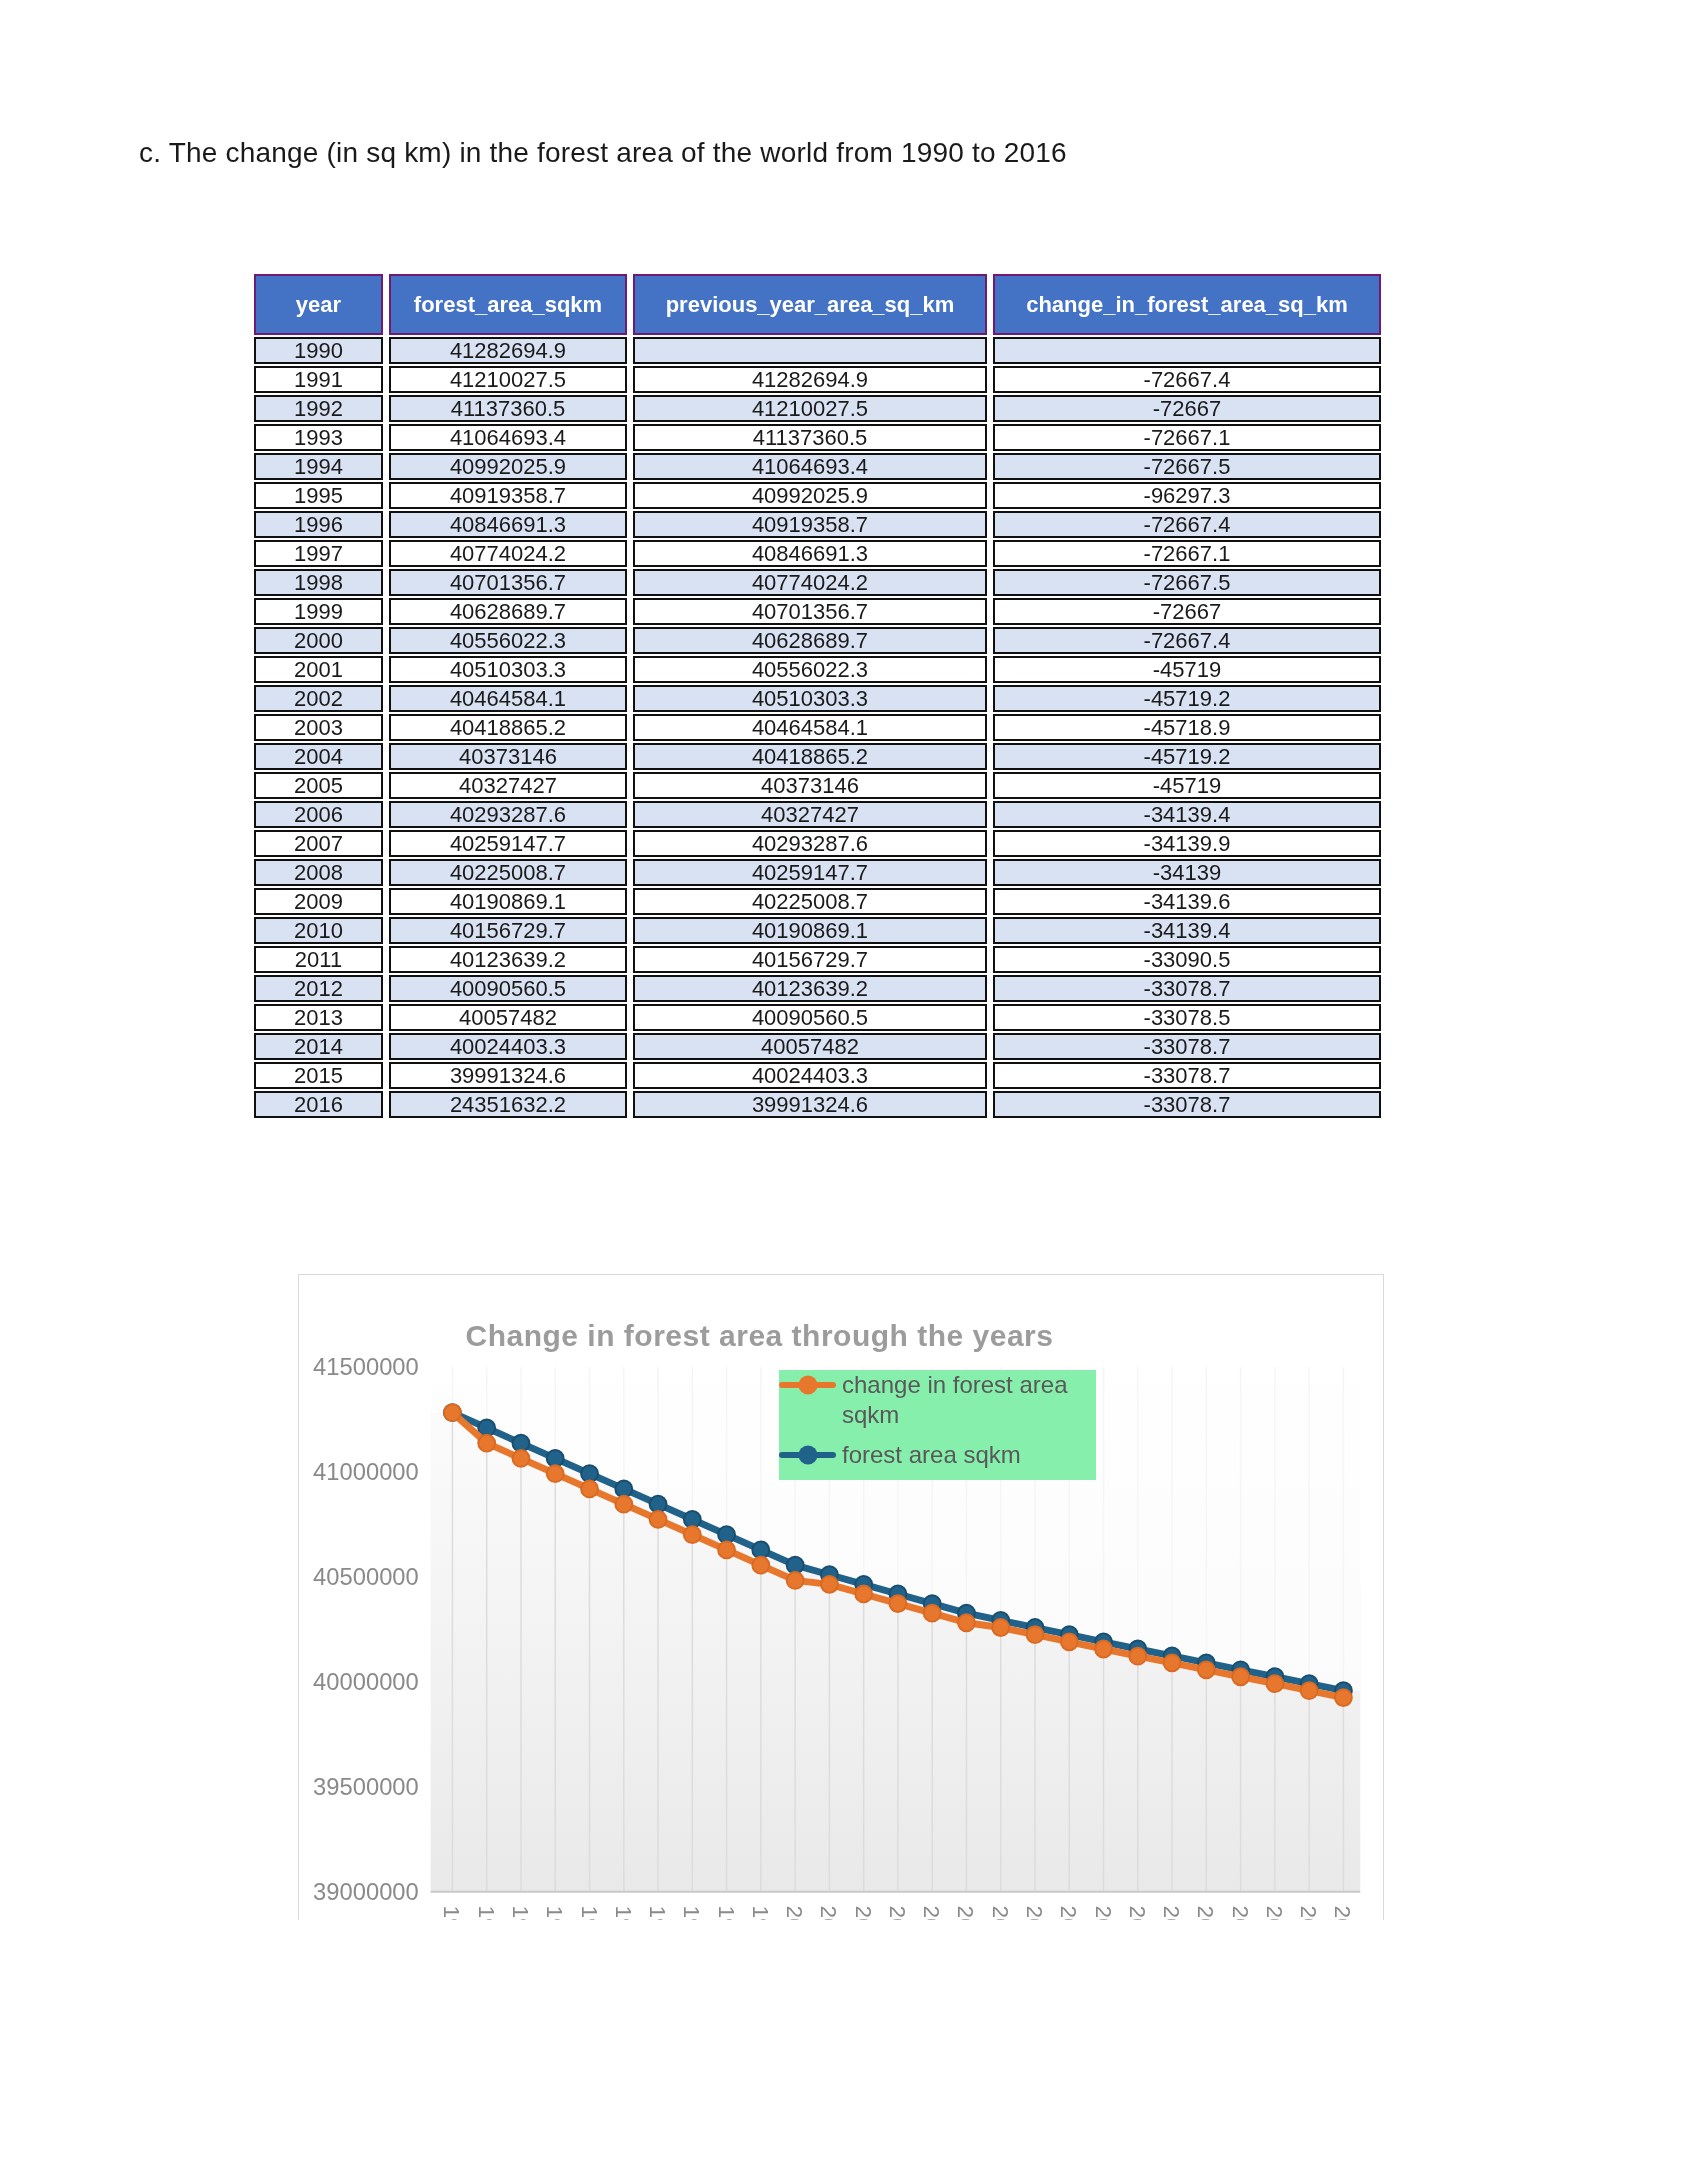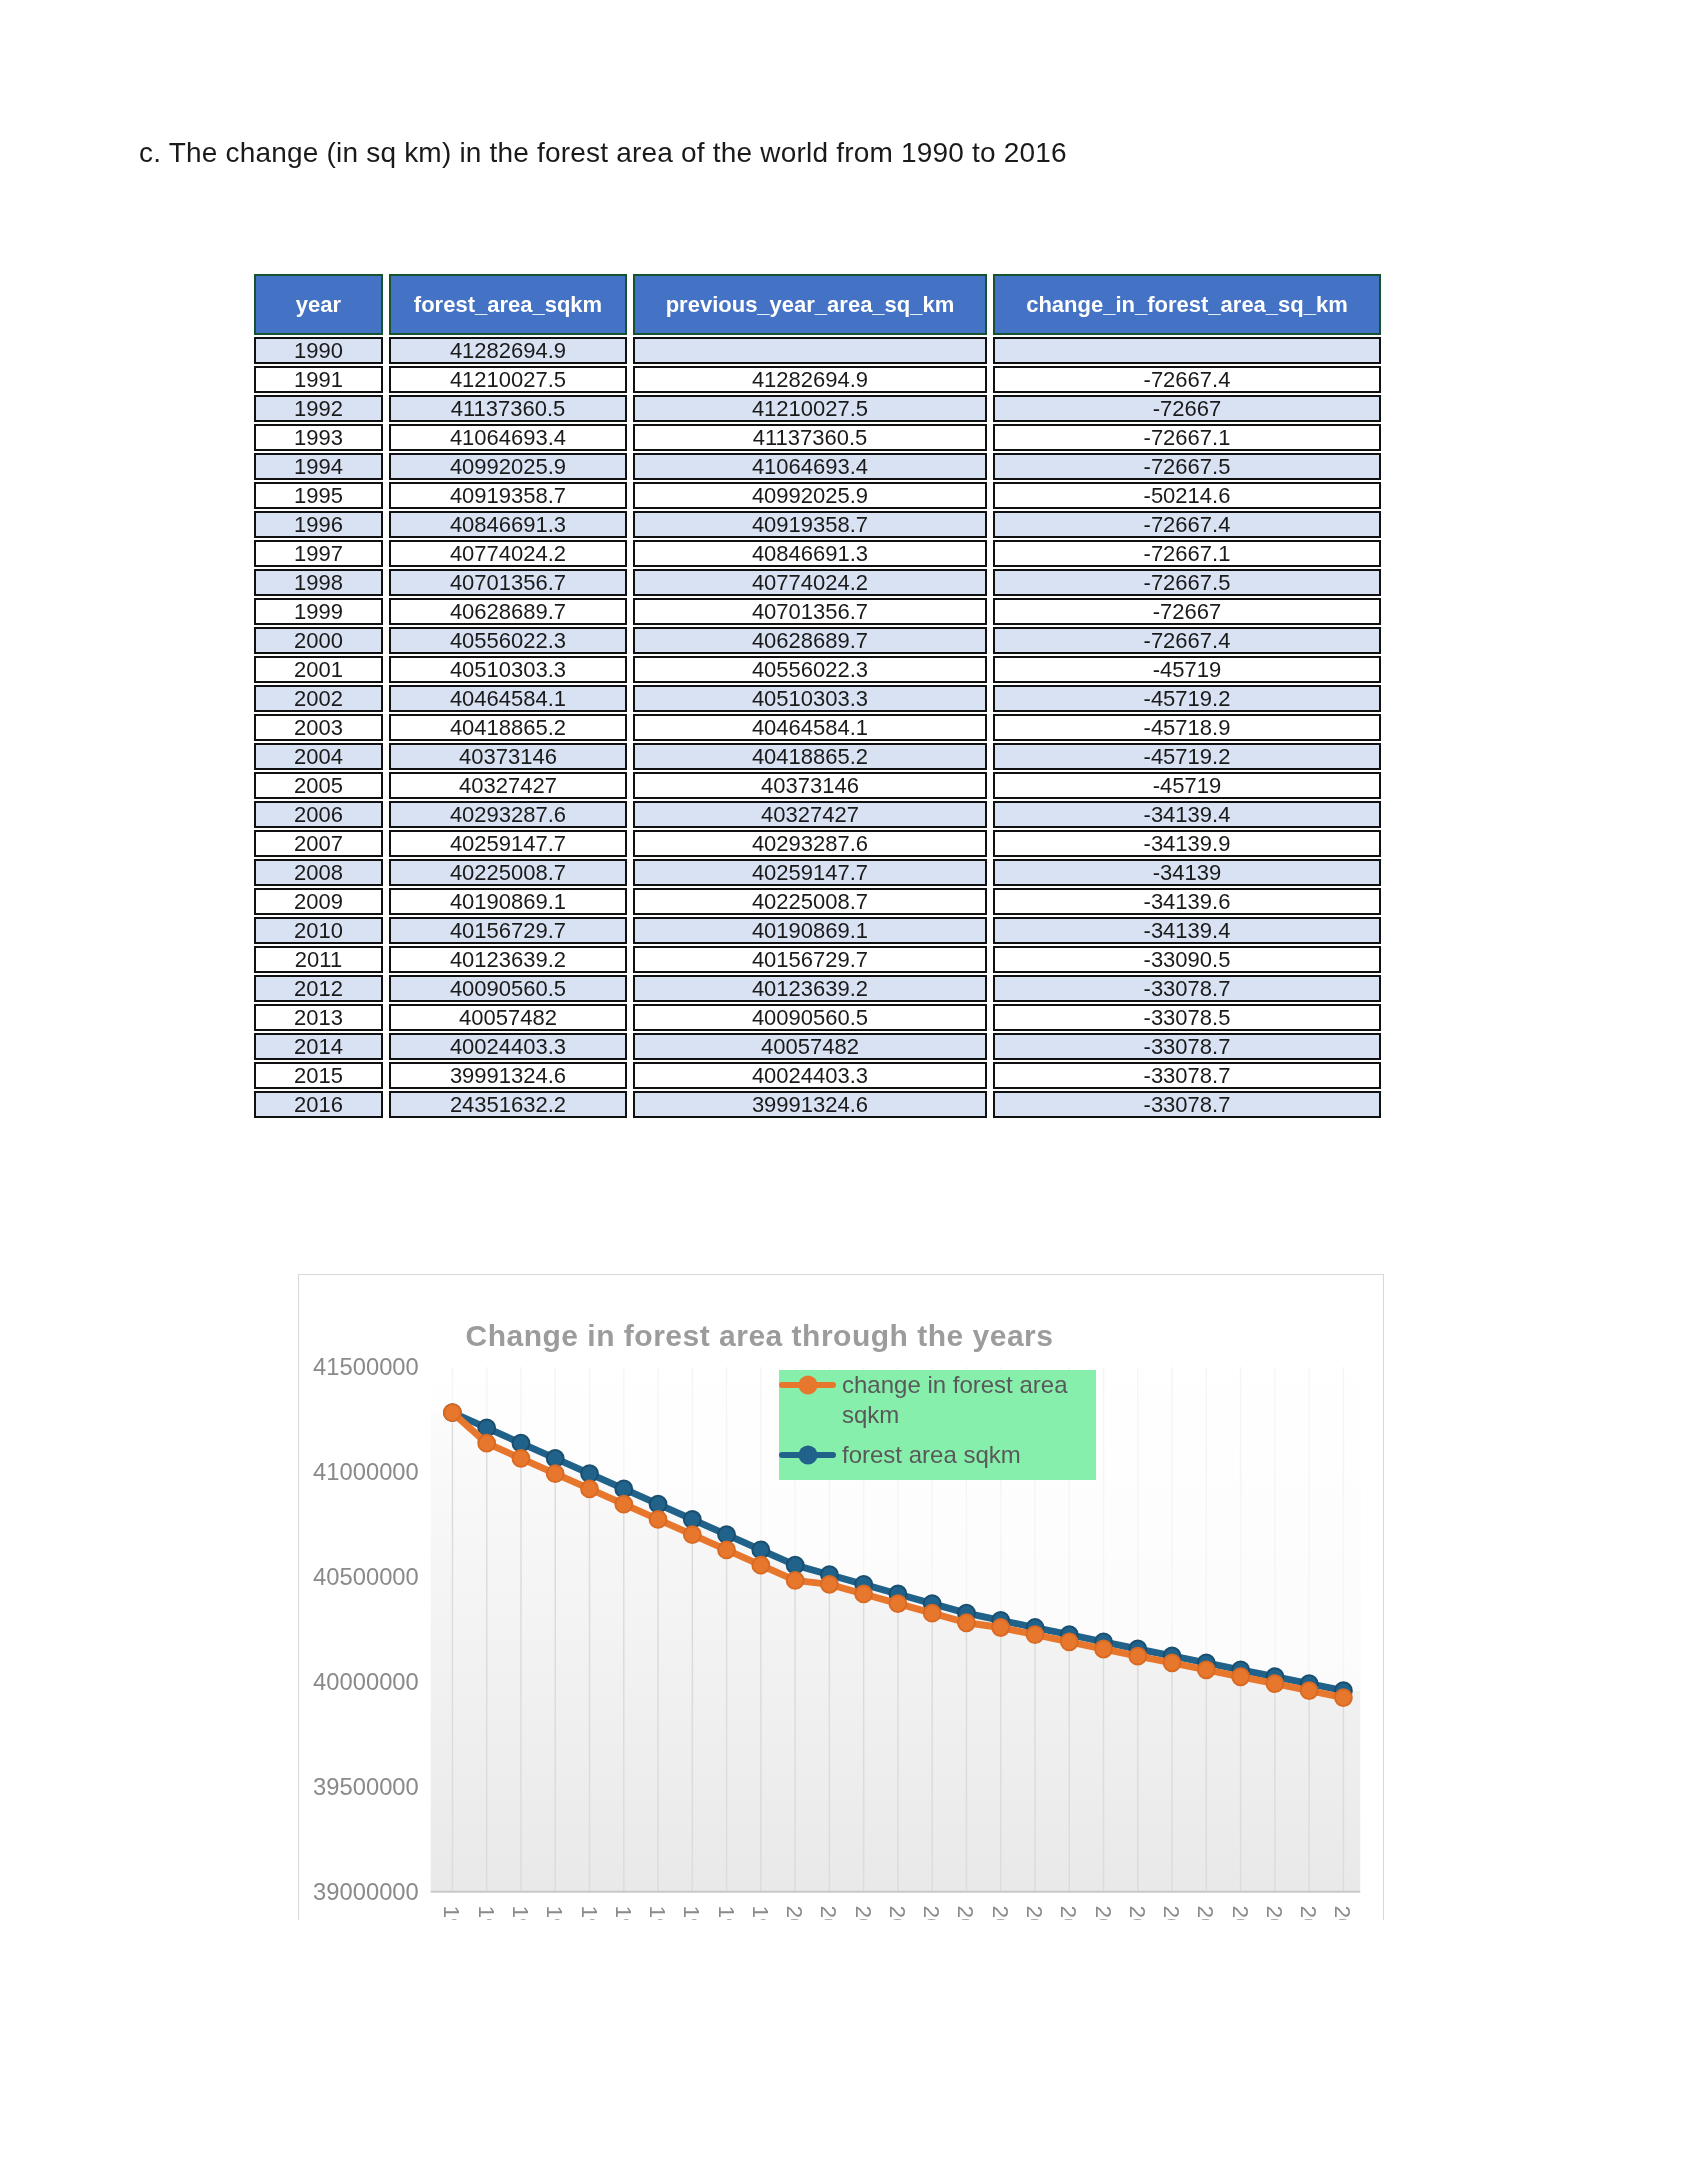--- a/index.html
+++ b/index.html
@@ -13,21 +13,21 @@
     font-size:28px; color:#1a1a1a; letter-spacing:0.2px; font-weight:400;
   }
   
   table.data {
     position:absolute; left:248px; top:272px;
     border-collapse:separate; border-spacing:6px 2px;
     font-size:22px; color:#1a1a1a; text-align:center;
   }
   table.data th {
     background:var(--header-bg,#4472C4); color:#ffffff; font-weight:700;
-    height:61px; border:2px solid #14532d; font-size:22px; padding:10px 8px;
+    height:61px; border:2px solid #701a75; font-size:22px; padding:10px 8px;
   }
   table.data td {
     height:27px; border:2px solid #101010; background:#ffffff;
     padding:0 6px; font-weight:400; line-height:1;
   }
   table.data tr.alt td { background:var(--row-alt,#D9E2F3); }
   
   .chart-box {
     position:absolute; left:298px; top:1274px; width:1086px; height:693px;
     background:#ffffff; border:1px solid #D9D9D9;
@@ -109,21 +109,21 @@
         <tr class="alt">
           <td>1994</td>
           <td>40992025.9</td>
           <td>41064693.4</td>
           <td>-72667.5</td>
         </tr>
         <tr>
           <td>1995</td>
           <td>40919358.7</td>
           <td>40992025.9</td>
-          <td>-50214.6</td>
+          <td>-96297.3</td>
         </tr>
         <tr class="alt">
           <td>1996</td>
           <td>40846691.3</td>
           <td>40919358.7</td>
           <td>-72667.4</td>
         </tr>
         <tr>
           <td>1997</td>
           <td>40774024.2</td>

